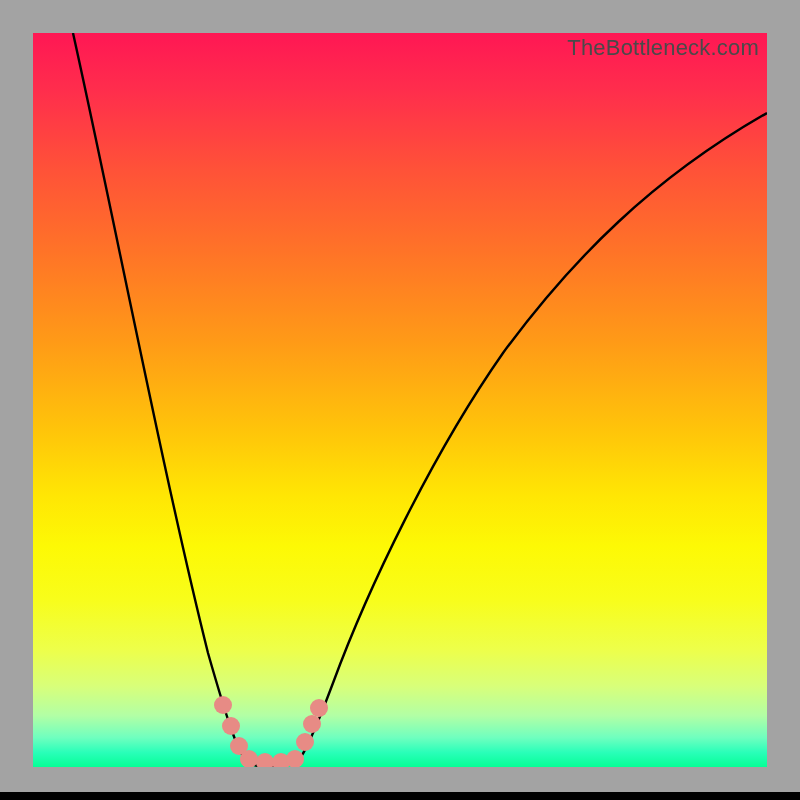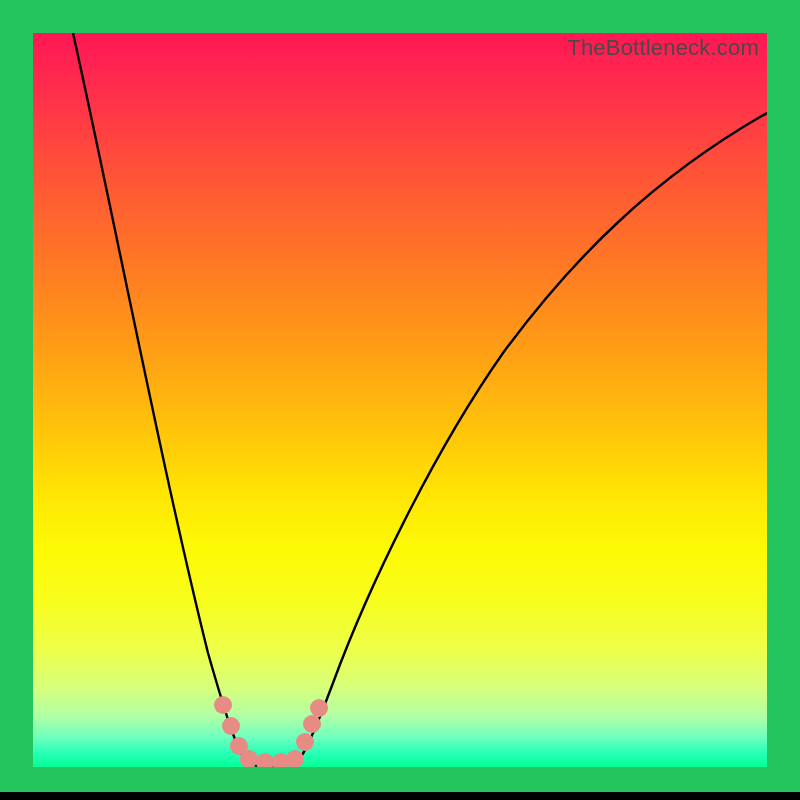--- a/index.html
+++ b/index.html
@@ -9,21 +9,21 @@
     height: 800px;
     overflow: hidden;
     background: #000;
     font-family: Arial, Helvetica, sans-serif;
   }
   .frame {
     position: absolute;
     top: 0; left: 0;
     width: 800px;
     height: 792px;
-    background: #22c55e;
+    background: #a3a3a3;
   }
   .plot-area {
     position: absolute;
     top: 33px;
     left: 33px;
     width: 734px;
     height: 734px;
     overflow: hidden;
   }
   .gradient-bg {

